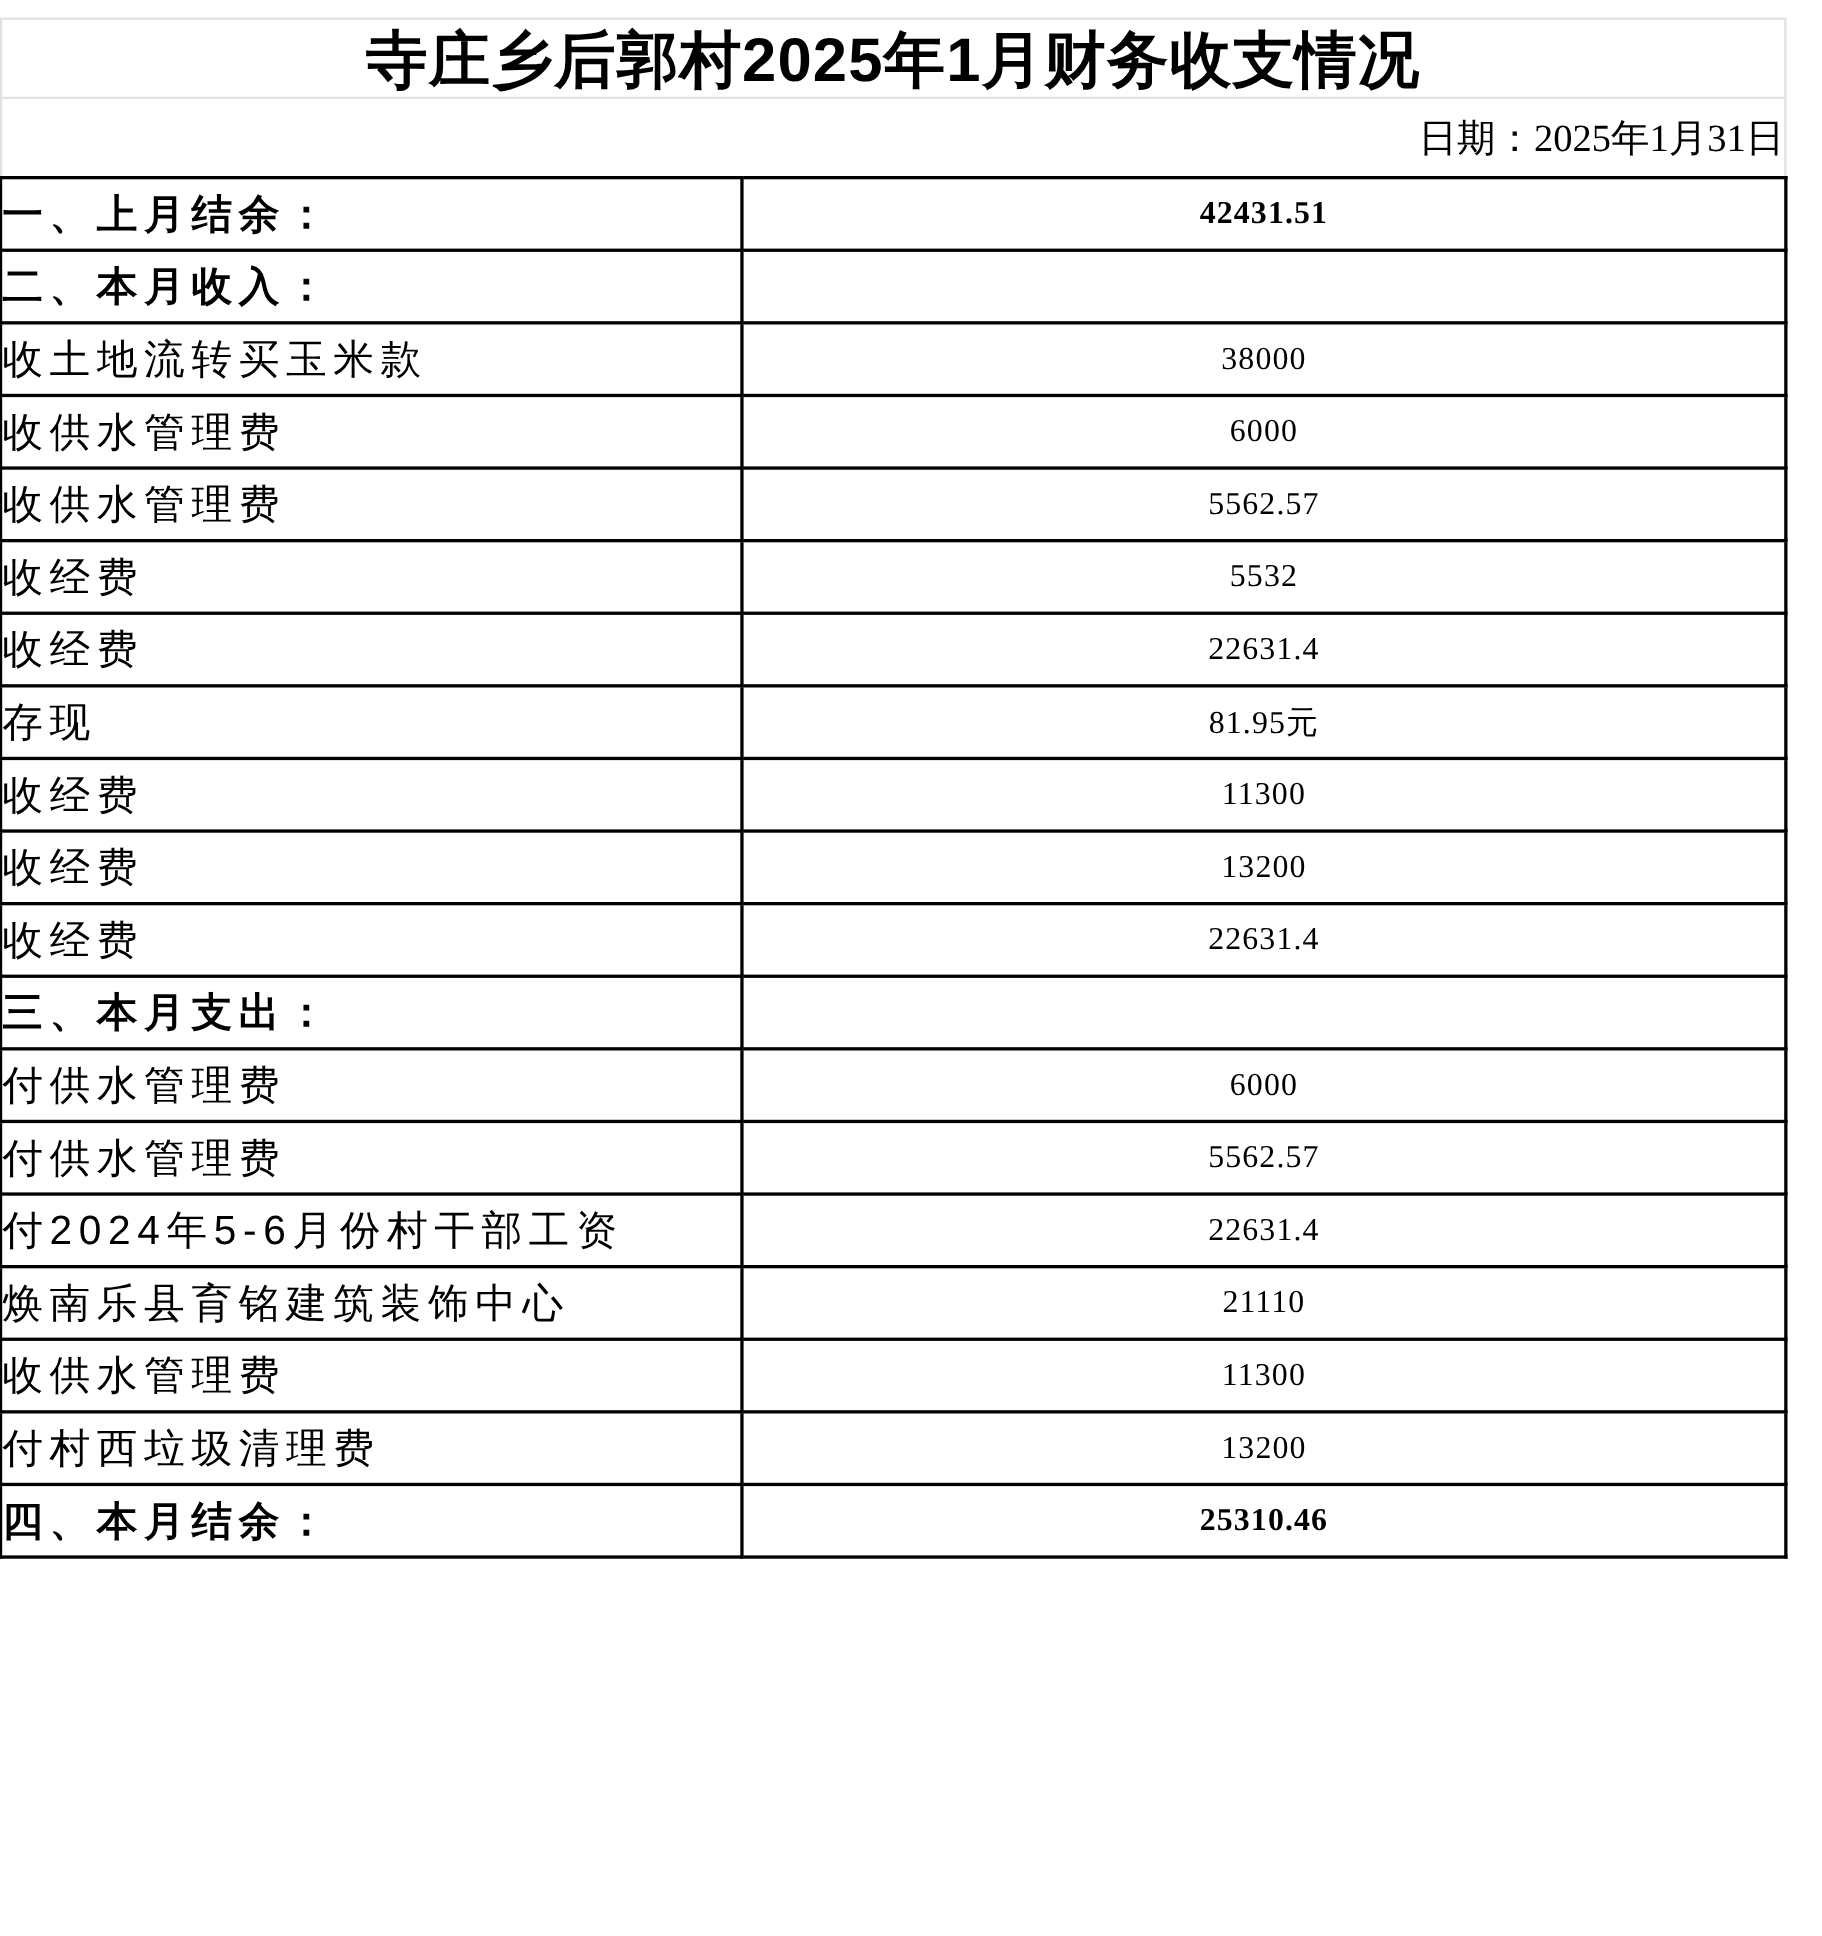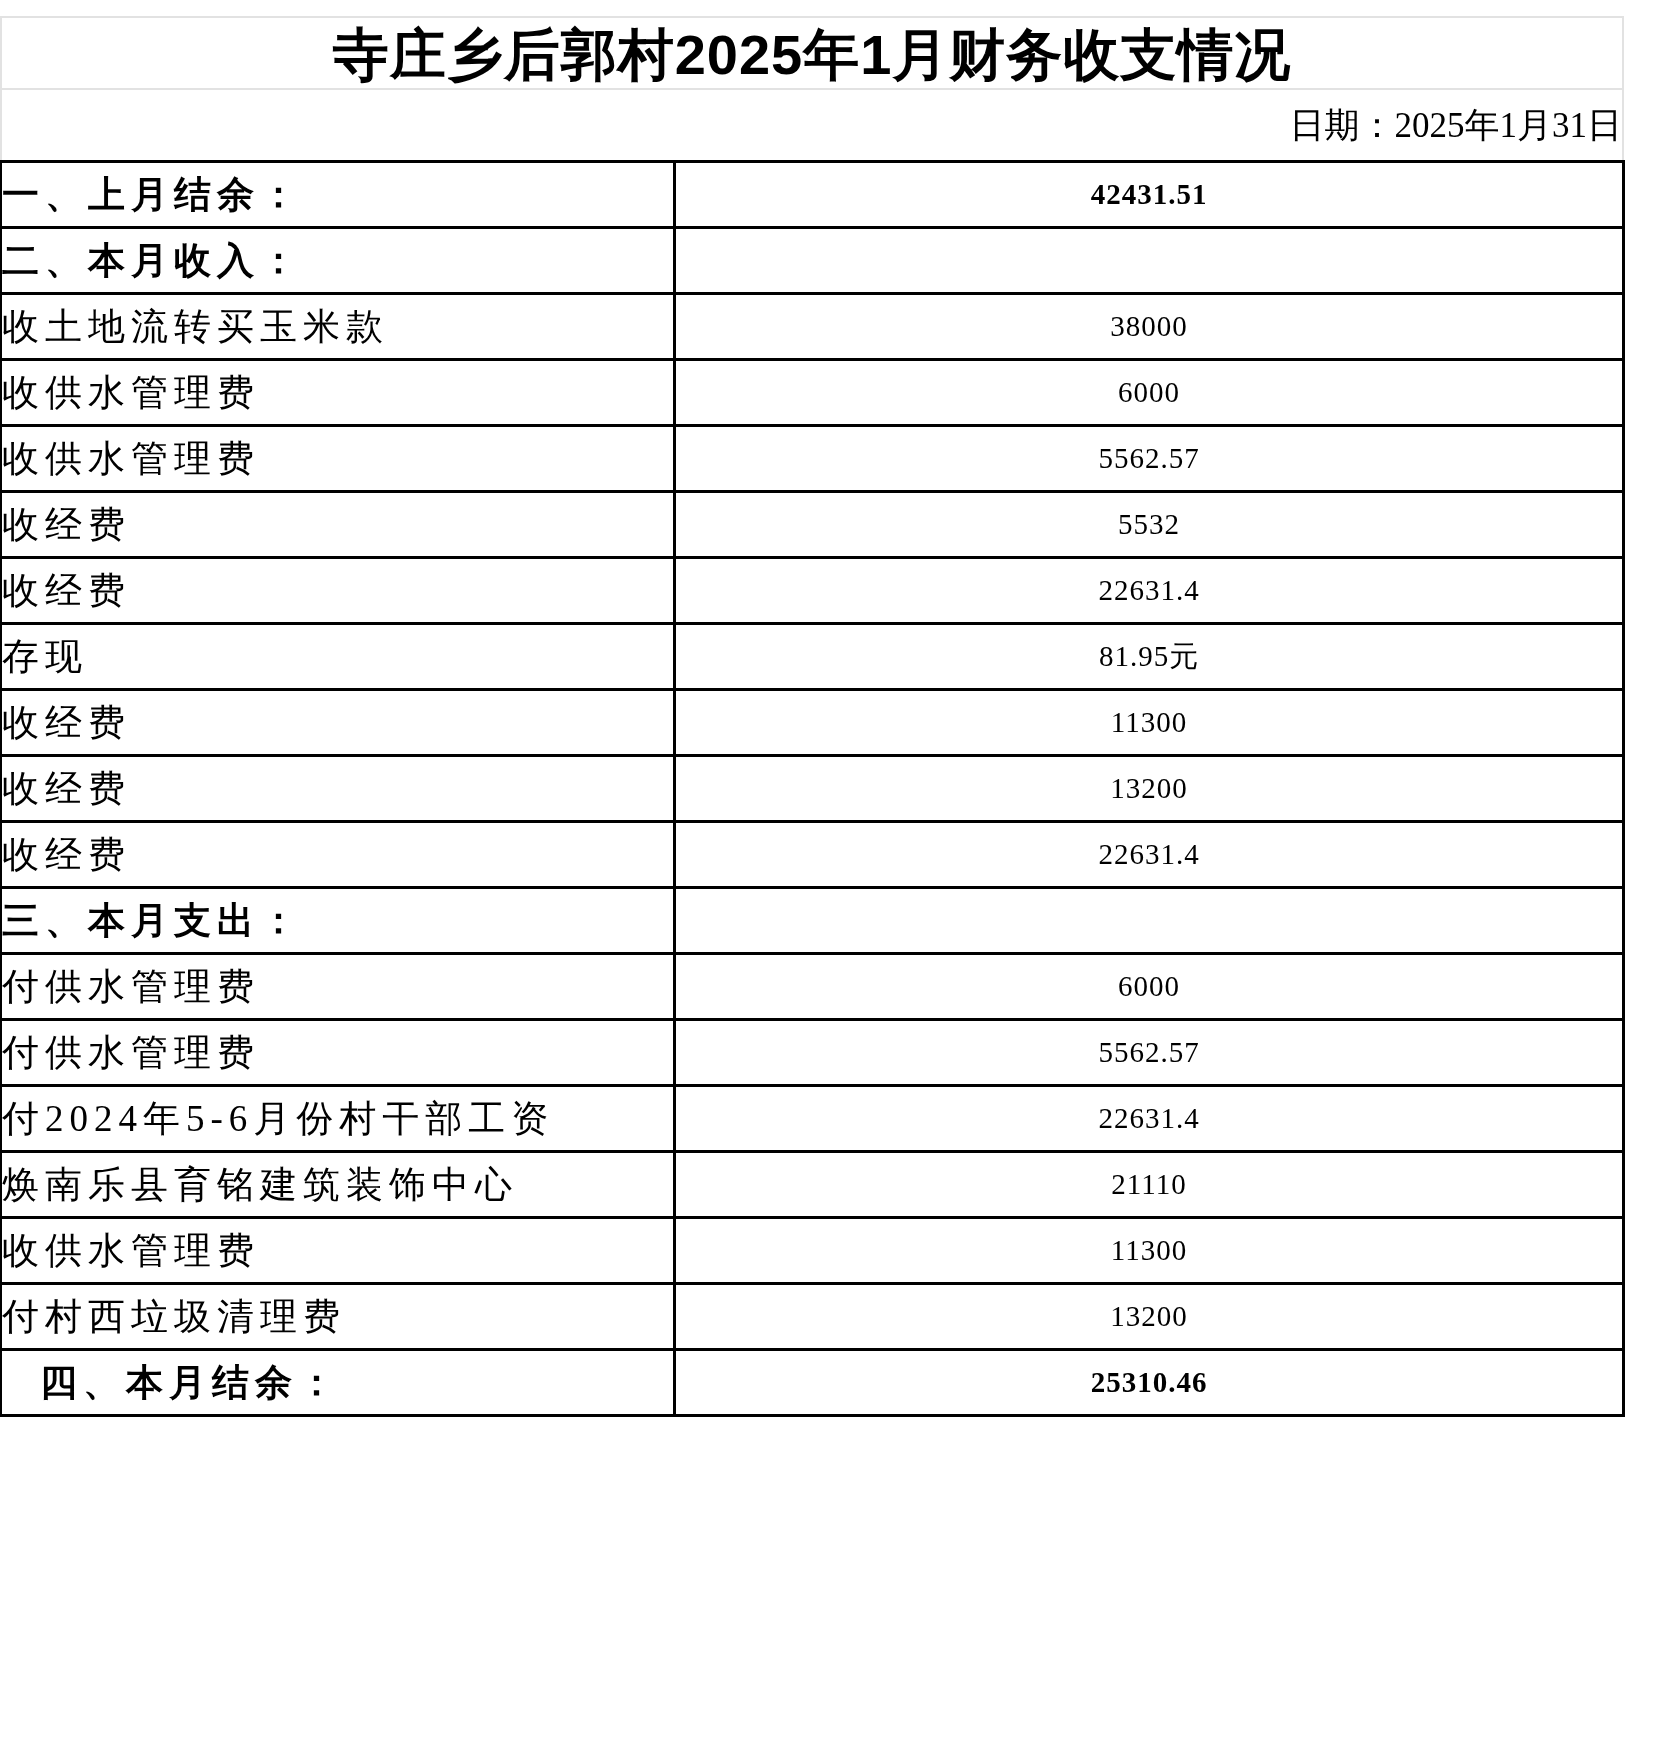--- a/index.html
+++ b/index.html
@@ -64,35 +64,35 @@
   table.ledger td {
     border: 3px solid #000000;
     height: 66px;
     padding: 0;
     box-sizing: border-box;
     vertical-align: middle;
   }
   td.label {
     width: 674px;
     padding-left: 8px;
-    font-family: Liberation Serif, serif;
+    font-family: Liberation Sans, sans-serif;
     font-size: 37px;
     letter-spacing: 6px;
     white-space: nowrap;
     overflow: hidden;
     margin-left: 48px;
   }
   td.value {
     text-align: center;
     font-family: "Liberation Serif", "DejaVu Serif", serif;
     font-size: 29px;
     letter-spacing: 1px;
   }
   tr.section td.label { font-weight: bold; }
-  tr.summary td.label { font-weight: bold; padding-left: 38px; }
+  tr.summary td.label { font-weight: bold; }
   tr.summary td.value { font-weight: bold; }
 </style>
 </head>
 <body>
 
 <div class="sheet">
   <div class="title-row">
     <span class="title-text">寺庄乡后郭村2025年1月财务收支情况</span>
   </div>
   <div class="date-row">

